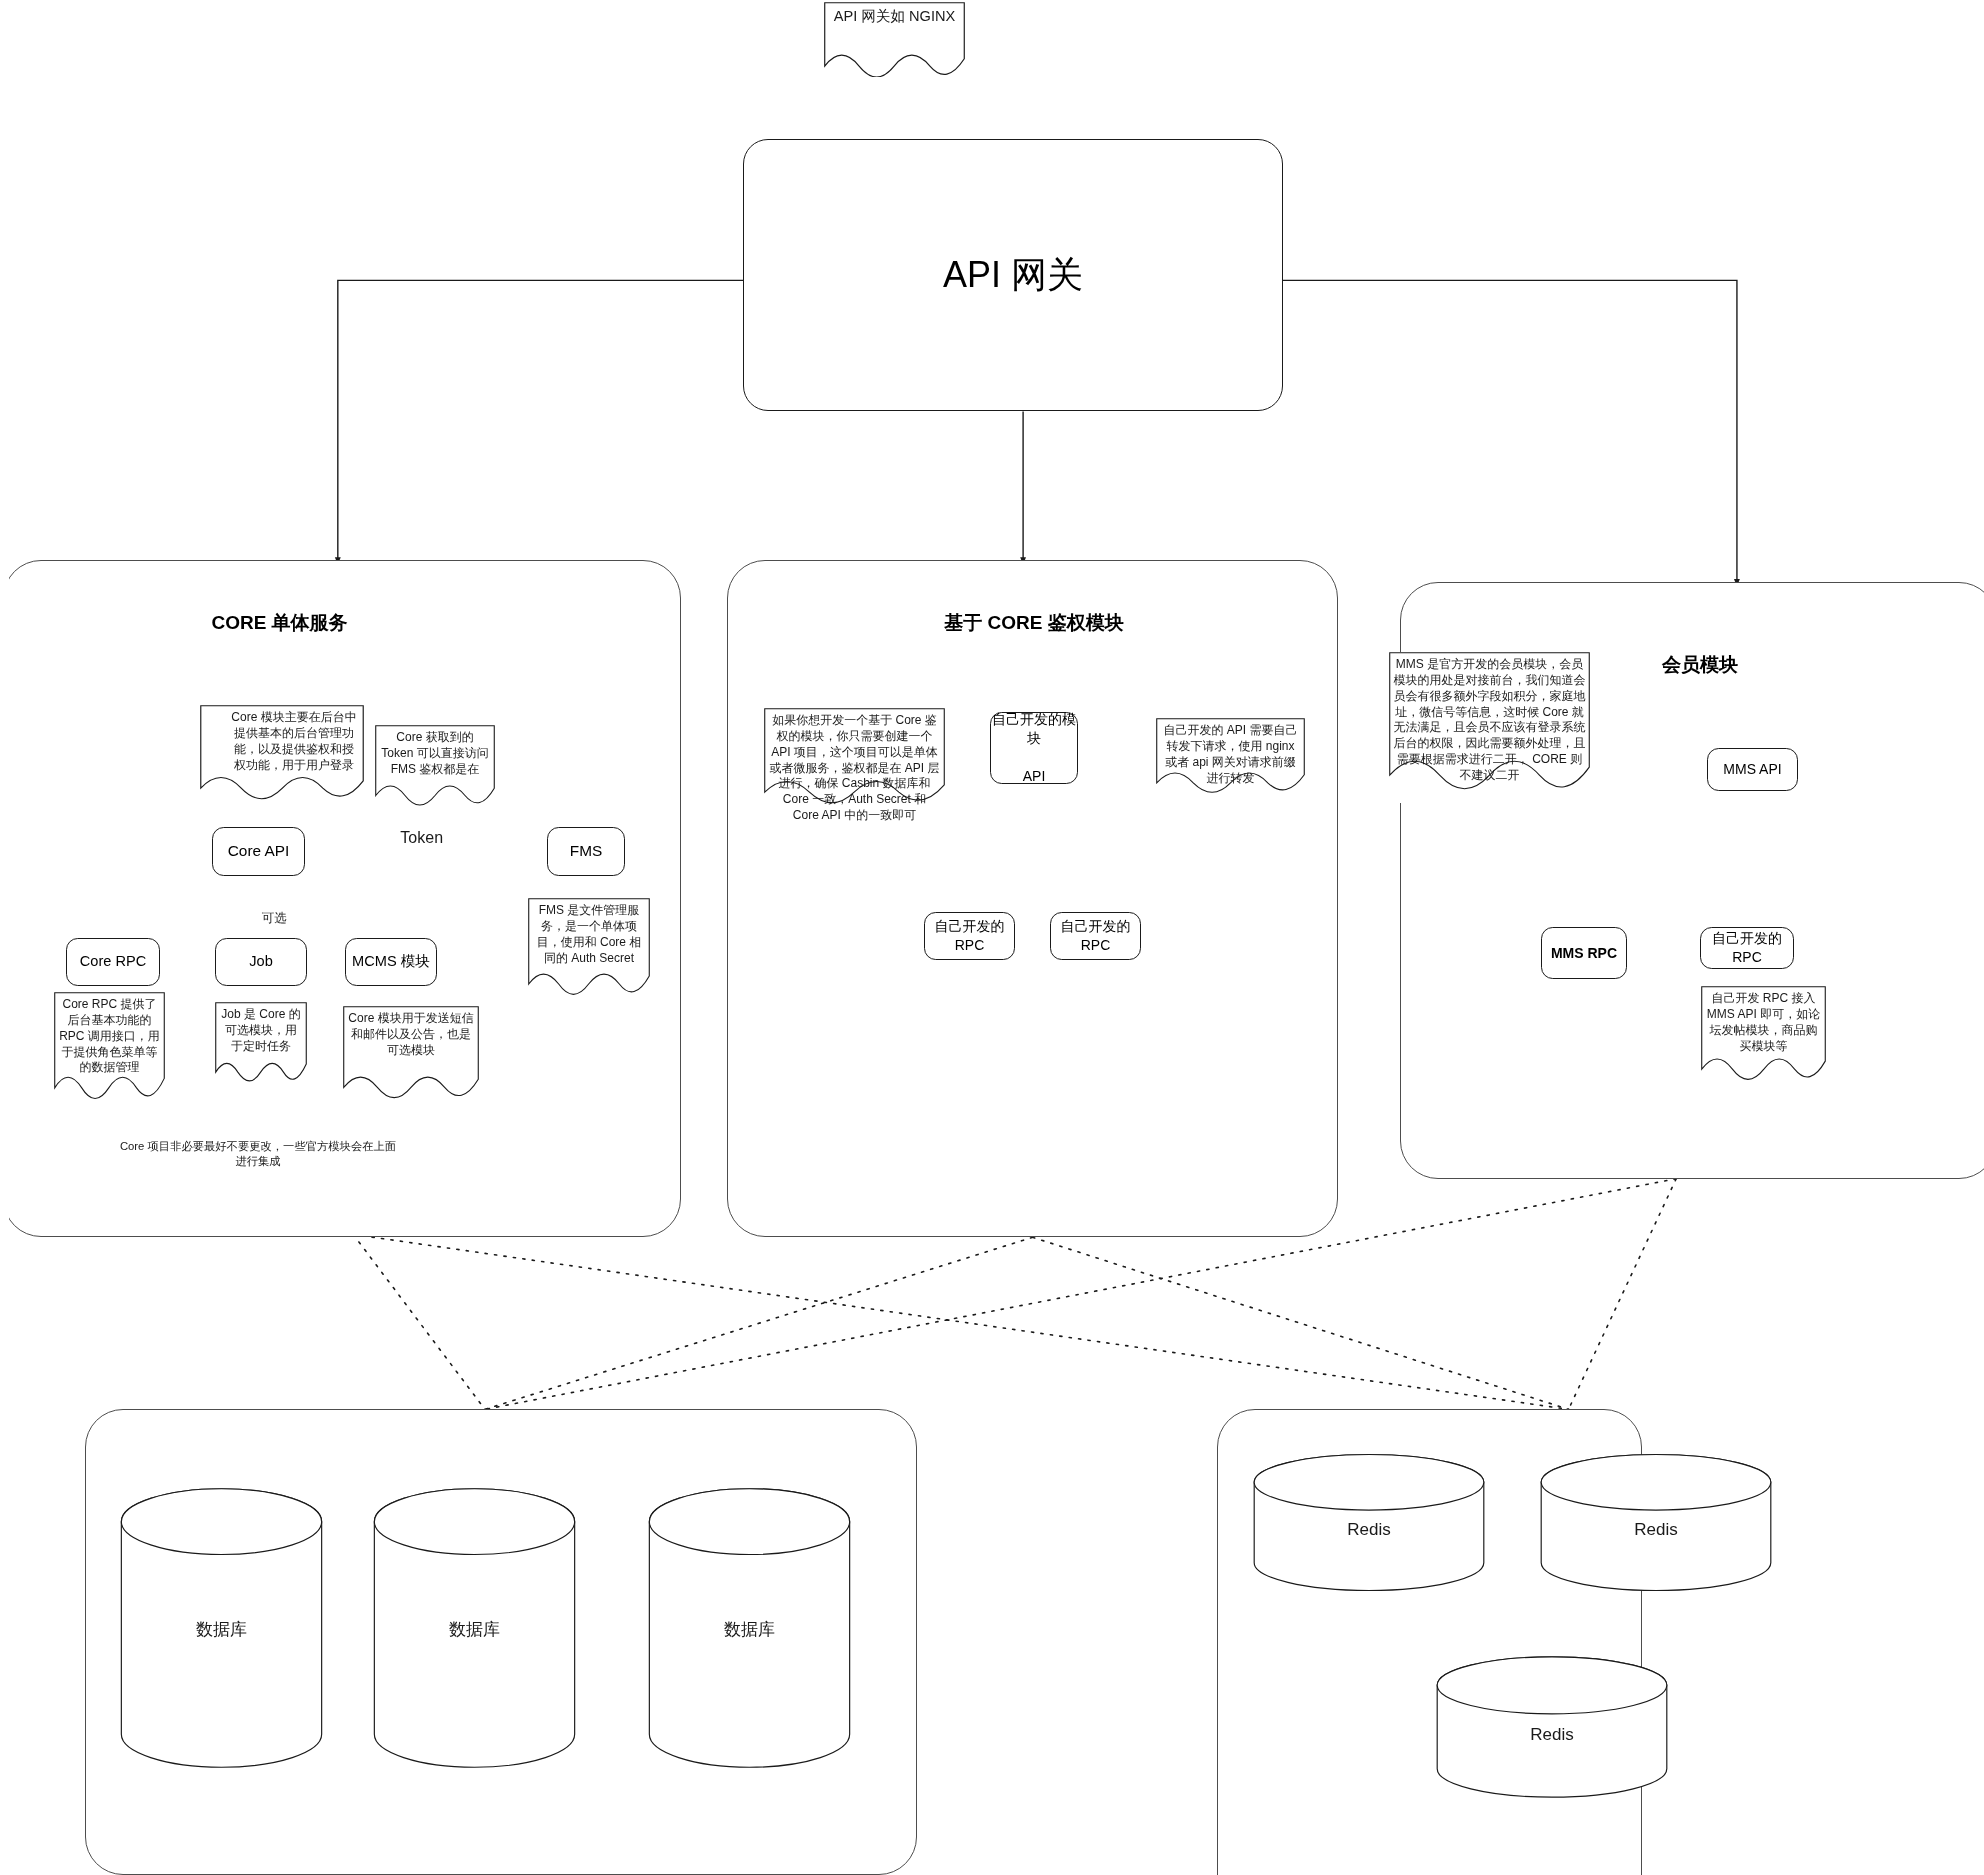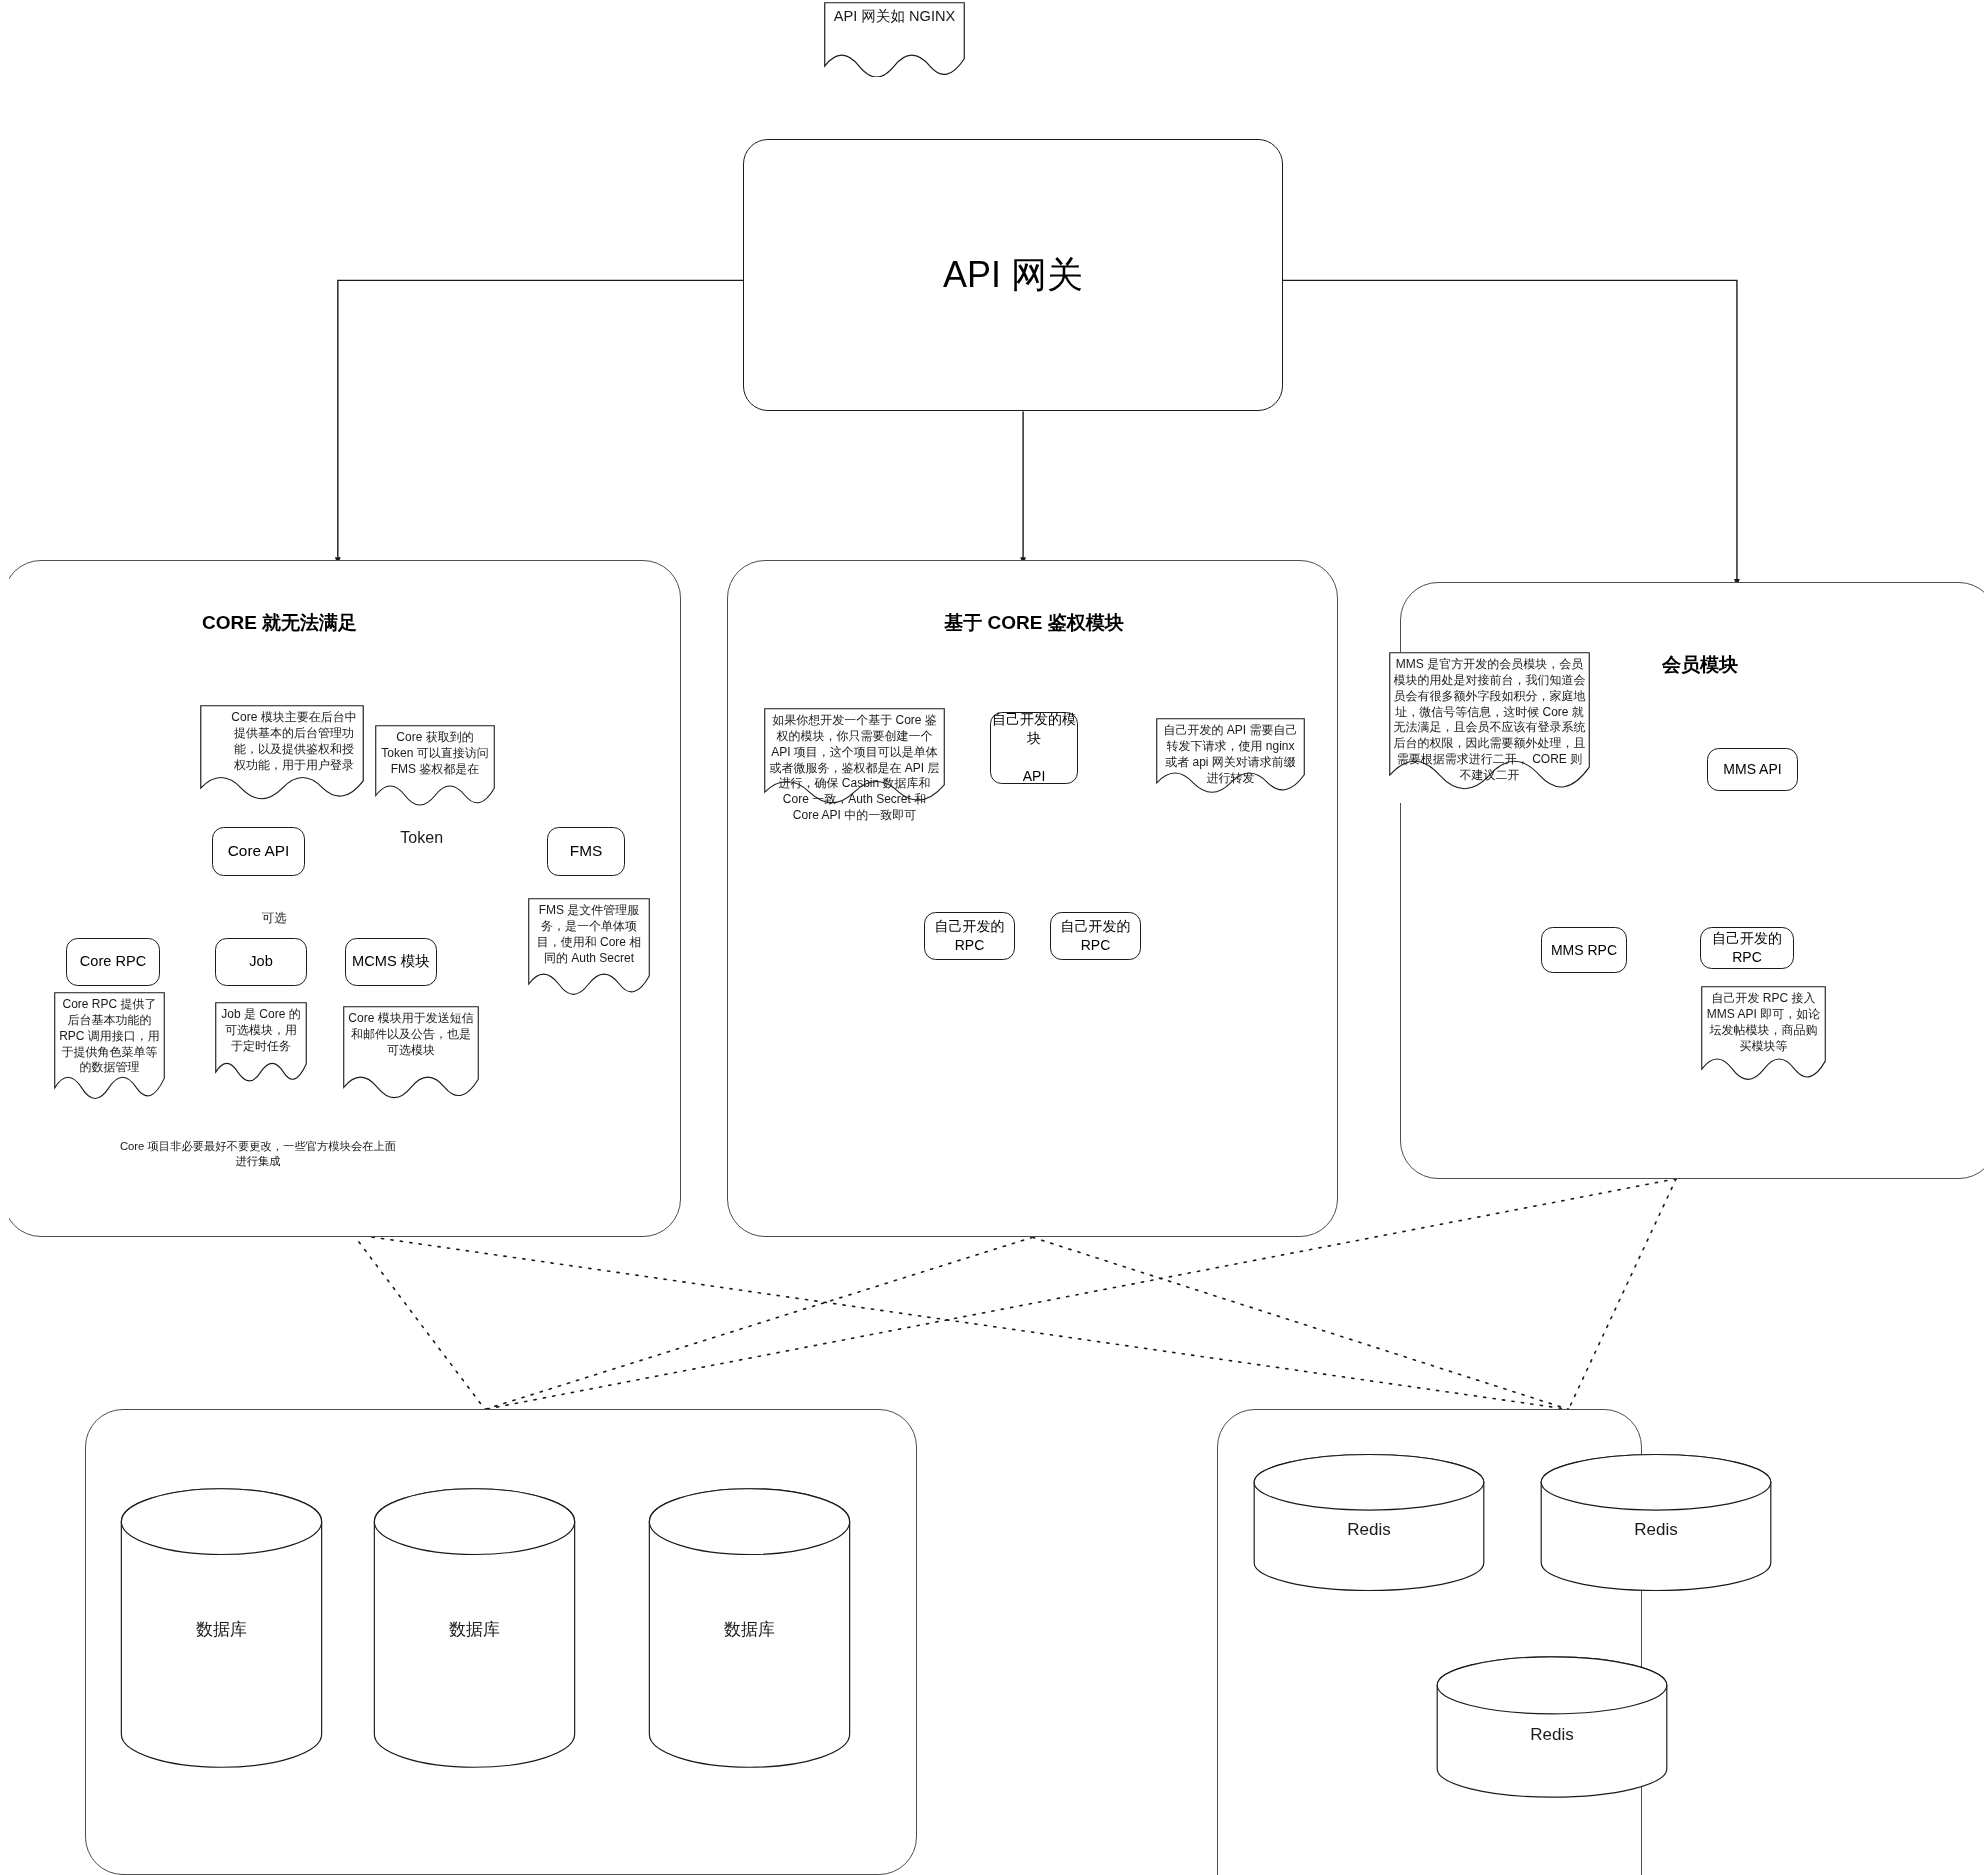--- a/index.html
+++ b/index.html
@@ -156,21 +156,21 @@
       <path d="M1,1 H192 V78 Q168,115 145,88 Q120,58 96,88 Q72,118 48,88 Q24,58 1,88 Z" fill="#ffffff" stroke="#1a1a1a" stroke-width="1.6"></path>
     </svg>
     <div class="note-body">API 网关如 NGINX</div>
   </div>
 
   <div class="node rounded-lg" style="left:734px; top:139px; width:540px; height:272px; font-size:36px;">
     <span>API 网关</span>
   </div>
 
   <div class="container-box" style="left:-5.9px; top:560px; width:678px; height:677px;"></div>
-  <div class="container-title" style="left:124px; top:610px; width:293px; font-size:19px;">CORE 就无法满足</div>
+  <div class="container-title" style="left:124px; top:610px; width:293px; font-size:19px;">CORE 单体服务</div>
 
   <div class="note" style="left:191px; top:705px; width:164px; height:97px; font-size:12px;padding-left:24px;">
     <svg class="note-shape" viewBox="0 0 211 133" preserveAspectRatio="none">
       <path d="M1,1 H210 V104 Q184,140 158,114 Q132,85 106,114 Q79,143 53,114 Q27,85 1,114 Z" fill="#ffffff" stroke="#1a1a1a" stroke-width="1.5"></path>
     </svg>
     <div class="note-body">Core 模块主要在后台中提供基本的后台管理功能，以及提供鉴权和授权功能，用于用户登录</div>
   </div>
 
   <div class="note" style="left:366px; top:725px; width:120px; height:83px; font-size:12px;">
     <svg class="note-shape" viewBox="0 0 164 113" preserveAspectRatio="none">
@@ -280,21 +280,21 @@
     <svg class="note-shape" viewBox="0 0 171 133" preserveAspectRatio="none">
       <path d="M1,1 H170 V103 Q149,140 128,114 Q107,86 86,114 Q64,142 43,114 Q22,86 1,114 Z" fill="#ffffff" stroke="#1a1a1a" stroke-width="1.5"></path>
     </svg>
     <div class="note-body">自己开发 RPC 接入 MMS API 即可，如论坛发帖模块，商品购买模块等</div>
   </div>
 
   <div class="node rounded-sm" style="left:1698px; top:748px; width:91px; height:43px; font-size:14px;">
     <span>MMS API</span>
   </div>
 
-  <div class="node rounded-sm" style="left:1532px; top:927px; width:86px; height:46px; font-size:14px;">
+  <div class="node rounded-sm" style="left:1532px; top:927px; width:86px; height:52px; font-size:14px;font-weight:bold;">
     <span>MMS RPC</span>
   </div>
 
   <div class="node rounded-sm" style="left:1691px; top:927px; width:94px; height:42px; font-size:14px;">
     <span>自己开发的 RPC</span>
   </div>
 
   <div class="container-box" style="left:76px; top:1409px; width:832px; height:466px;"></div>
 
   <div class="cyl" style="left:110px; top:1488px; width:205px; height:280px;">

